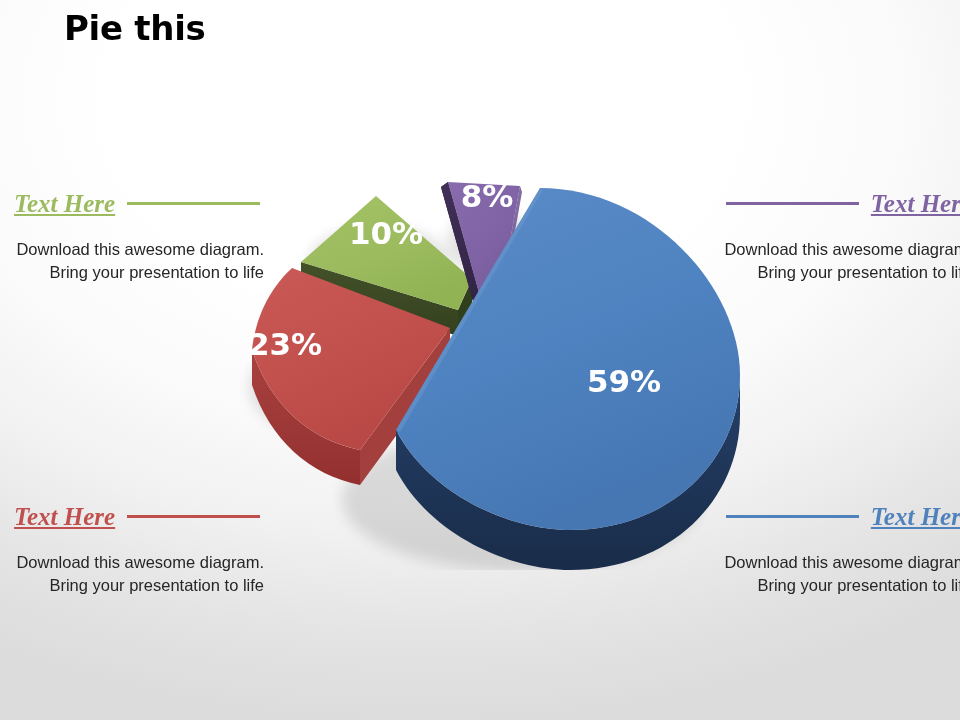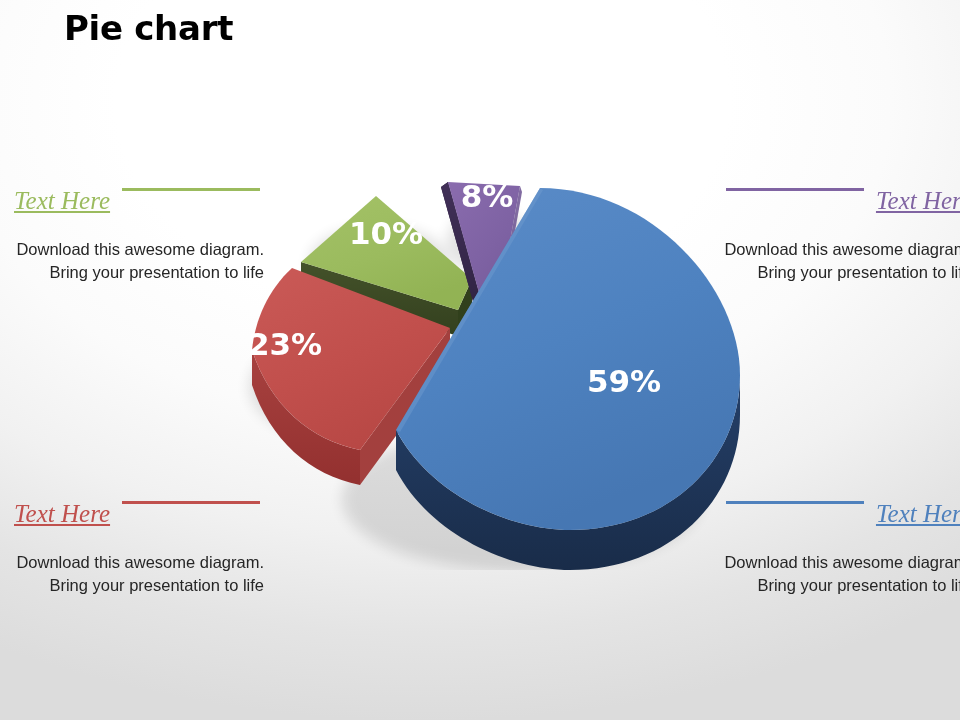--- a/index.html
+++ b/index.html
@@ -20,21 +20,21 @@
     position:absolute; left:64px; top:8px;
     font-size:34px; font-weight:bold; color:#000000;
     letter-spacing:-0.3px;
     font-family:"DejaVu Sans", sans-serif;
   }
   
   #chart { position:absolute; left:200px; top:140px; width:580px; height:430px; }
   
   .callout { position:absolute; width:250px; }
   .callout .head {
-    display:flex; align-items:flex-start; height:30px;
+    display:flex; align-items:center; height:30px;font-weight:bold;
   }
   .callout .label {
     font-family:"Liberation Serif", serif;
     font-style:italic; font-size:25px;
     text-decoration:underline;
     white-space:nowrap;
     line-height:1;
   }
   .callout .rule { height:3px; flex:1 1 auto; }
   .callout .body {
@@ -58,21 +58,21 @@
   .pct {
     font-family:"DejaVu Sans", sans-serif;
     font-weight:bold; fill:#ffffff;
   }
 </style>
 </head>
 <body>
 
 <div id="slide">
 
-  <div id="title">Pie chart</div>
+  <div id="title">Pie this</div>
 
   <svg id="chart" viewBox="0 0 580 430">
     <defs>
       <filter id="softShadow" x="-40%" y="-40%" width="190%" height="190%">
         <feGaussianBlur in="SourceAlpha" stdDeviation="7"></feGaussianBlur>
         <feOffset dx="4" dy="7" result="o"></feOffset>
         <feComponentTransfer in="o" result="s">
           <feFuncA type="linear" slope="0.40"></feFuncA>
         </feComponentTransfer>
         <feMerge>

